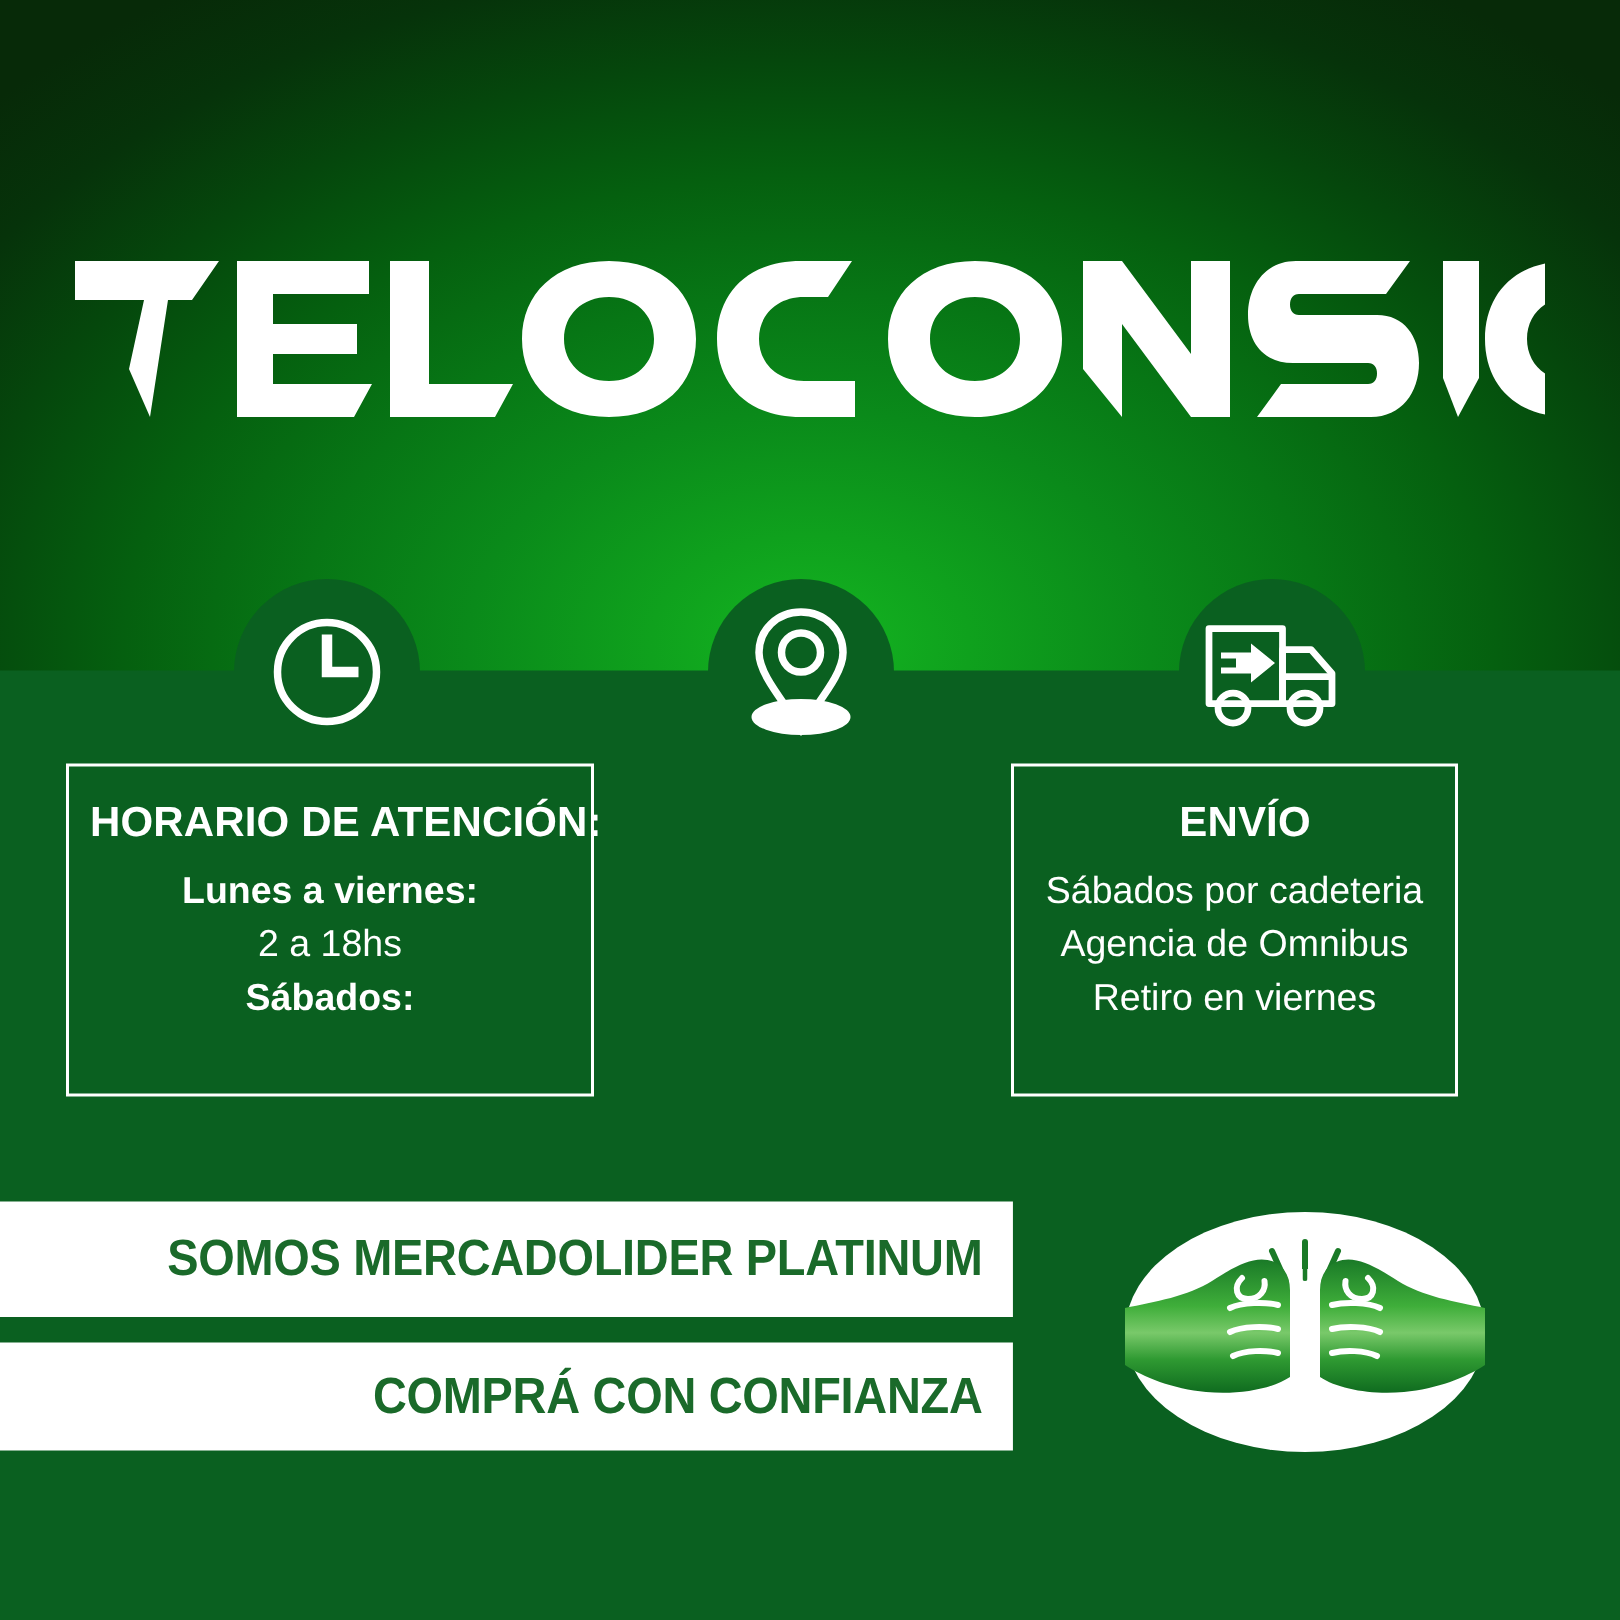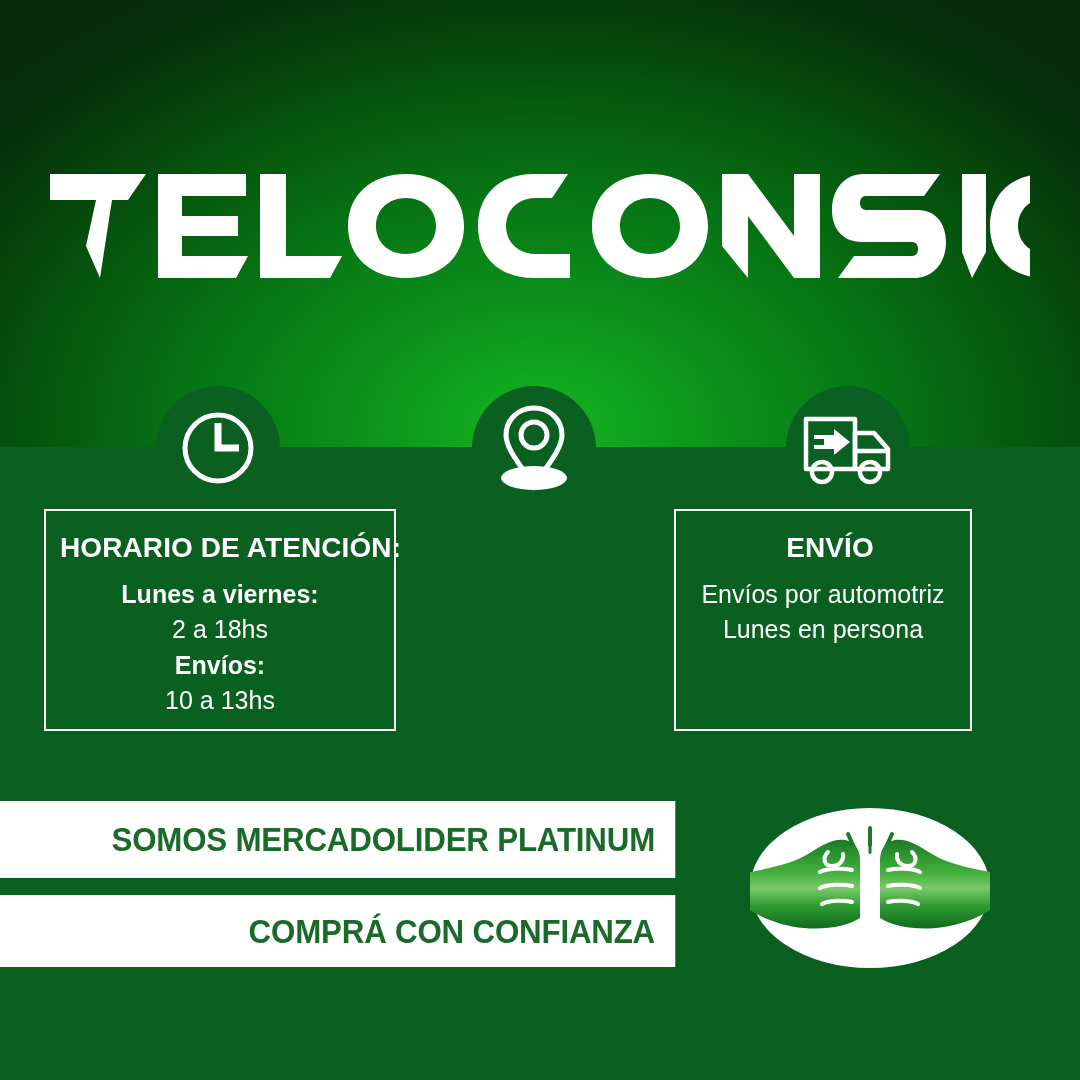--- a/index.html
+++ b/index.html
@@ -225,29 +225,29 @@
         <path d="M14 38 H40"></path>
       </g>
       <path d="M34 20 L50 33 L34 46 V38 H24 V28 H34 Z" fill="#ffffff"></path>
     </svg>
   </div>
 
   <div class="card card-1">
     <div class="card-title">HORARIO DE ATENCIÓN:</div>
     <div class="card-line strong">Lunes a viernes:</div>
     <div class="card-line">2 a 18hs</div>
-    <div class="card-line strong">Envíos:</div>
-    <div class="card-line">10 a 13hs</div>
+    <div class="card-line strong">Sábados:</div>
   </div>
 
 
   <div class="card card-3">
     <div class="card-title">ENVÍO</div>
-    <div class="card-line">Envíos por automotriz</div>
-    <div class="card-line">Lunes en persona</div>
+    <div class="card-line">Sábados por cadeteria</div>
+    <div class="card-line">Agencia de Omnibus</div>
+    <div class="card-line">Retiro en viernes</div>
   </div>
 
   <div class="banner banner-1">
     <span class="banner-text">SOMOS MERCADOLIDER PLATINUM</span>
   </div>
   <div class="banner banner-2">
     <span class="banner-text">COMPRÁ CON CONFIANZA</span>
   </div>
 
   <div class="fistbump">

